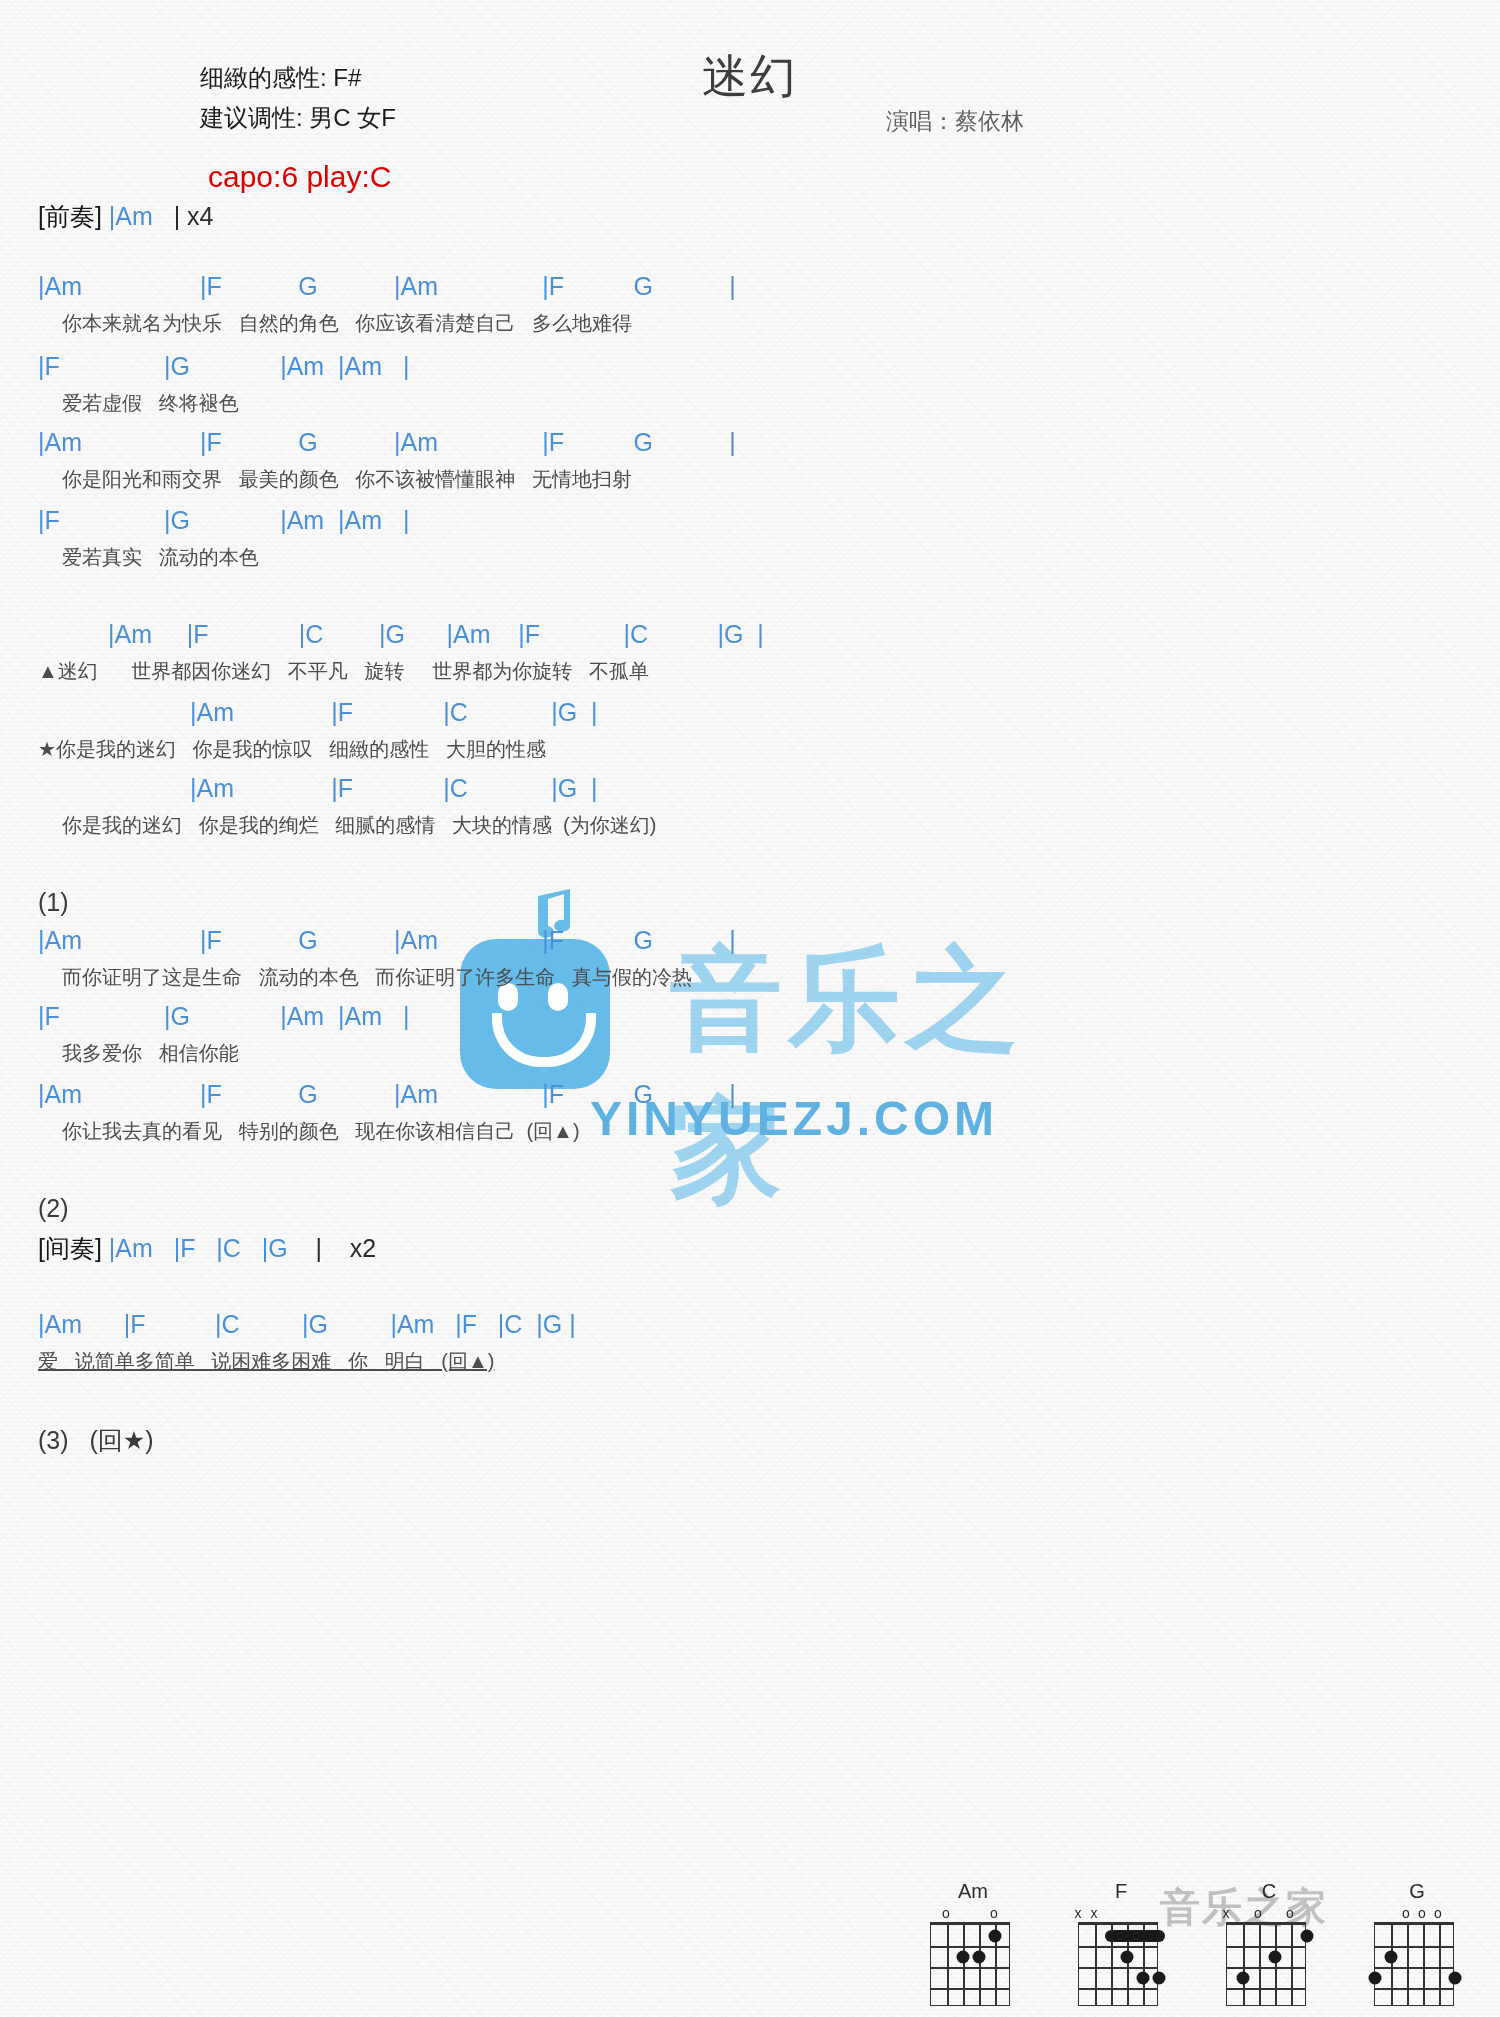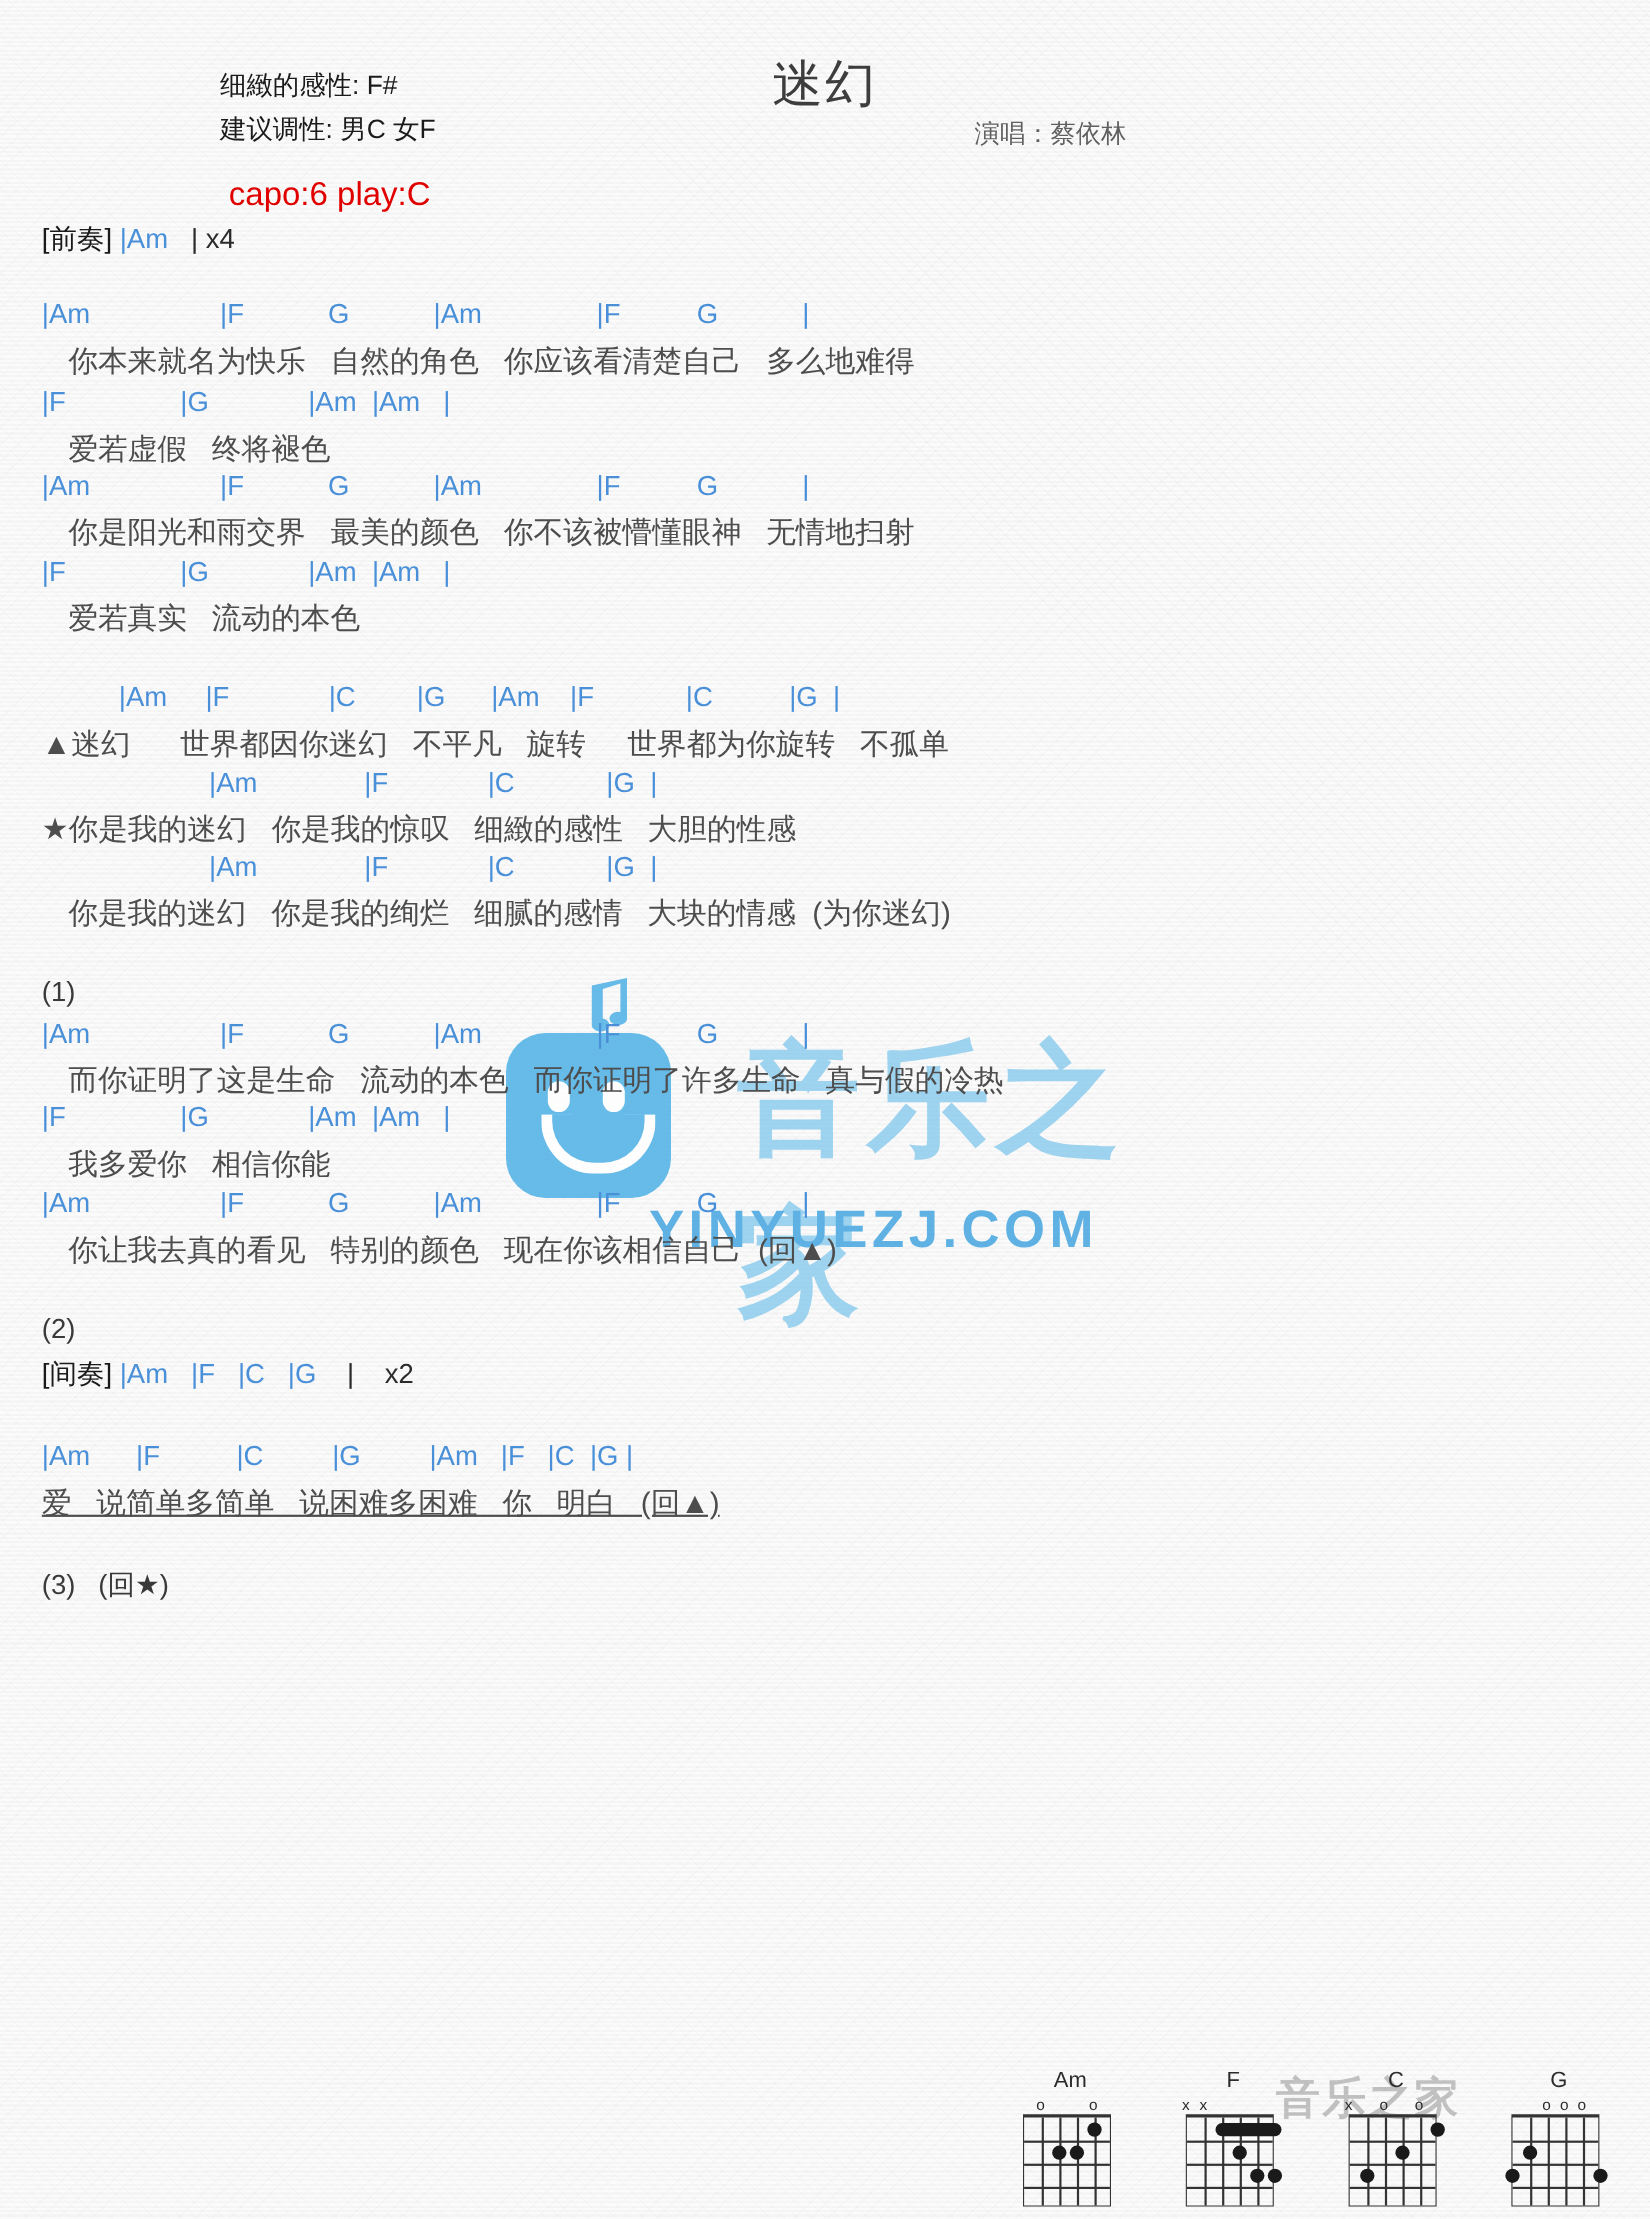--- a/index.html
+++ b/index.html
@@ -96,21 +96,21 @@
     white-space: pre;
     font-size: 25px;
   }
   .chordline {
     color: #4a90d9;
     font-size: 25px;
     letter-spacing: 0px;
   }
   .lyricline {
     color: #4d4d4d;
-    font-size: 27px;
+    font-size: 20px;
   }
   .sectionline {
     color: #2b2b2b;
     font-size: 25px;
   }
   .sectionline .sec {
     color: #1a1a1a;
     font-weight: normal;
   }
   .sectionline .chd {

